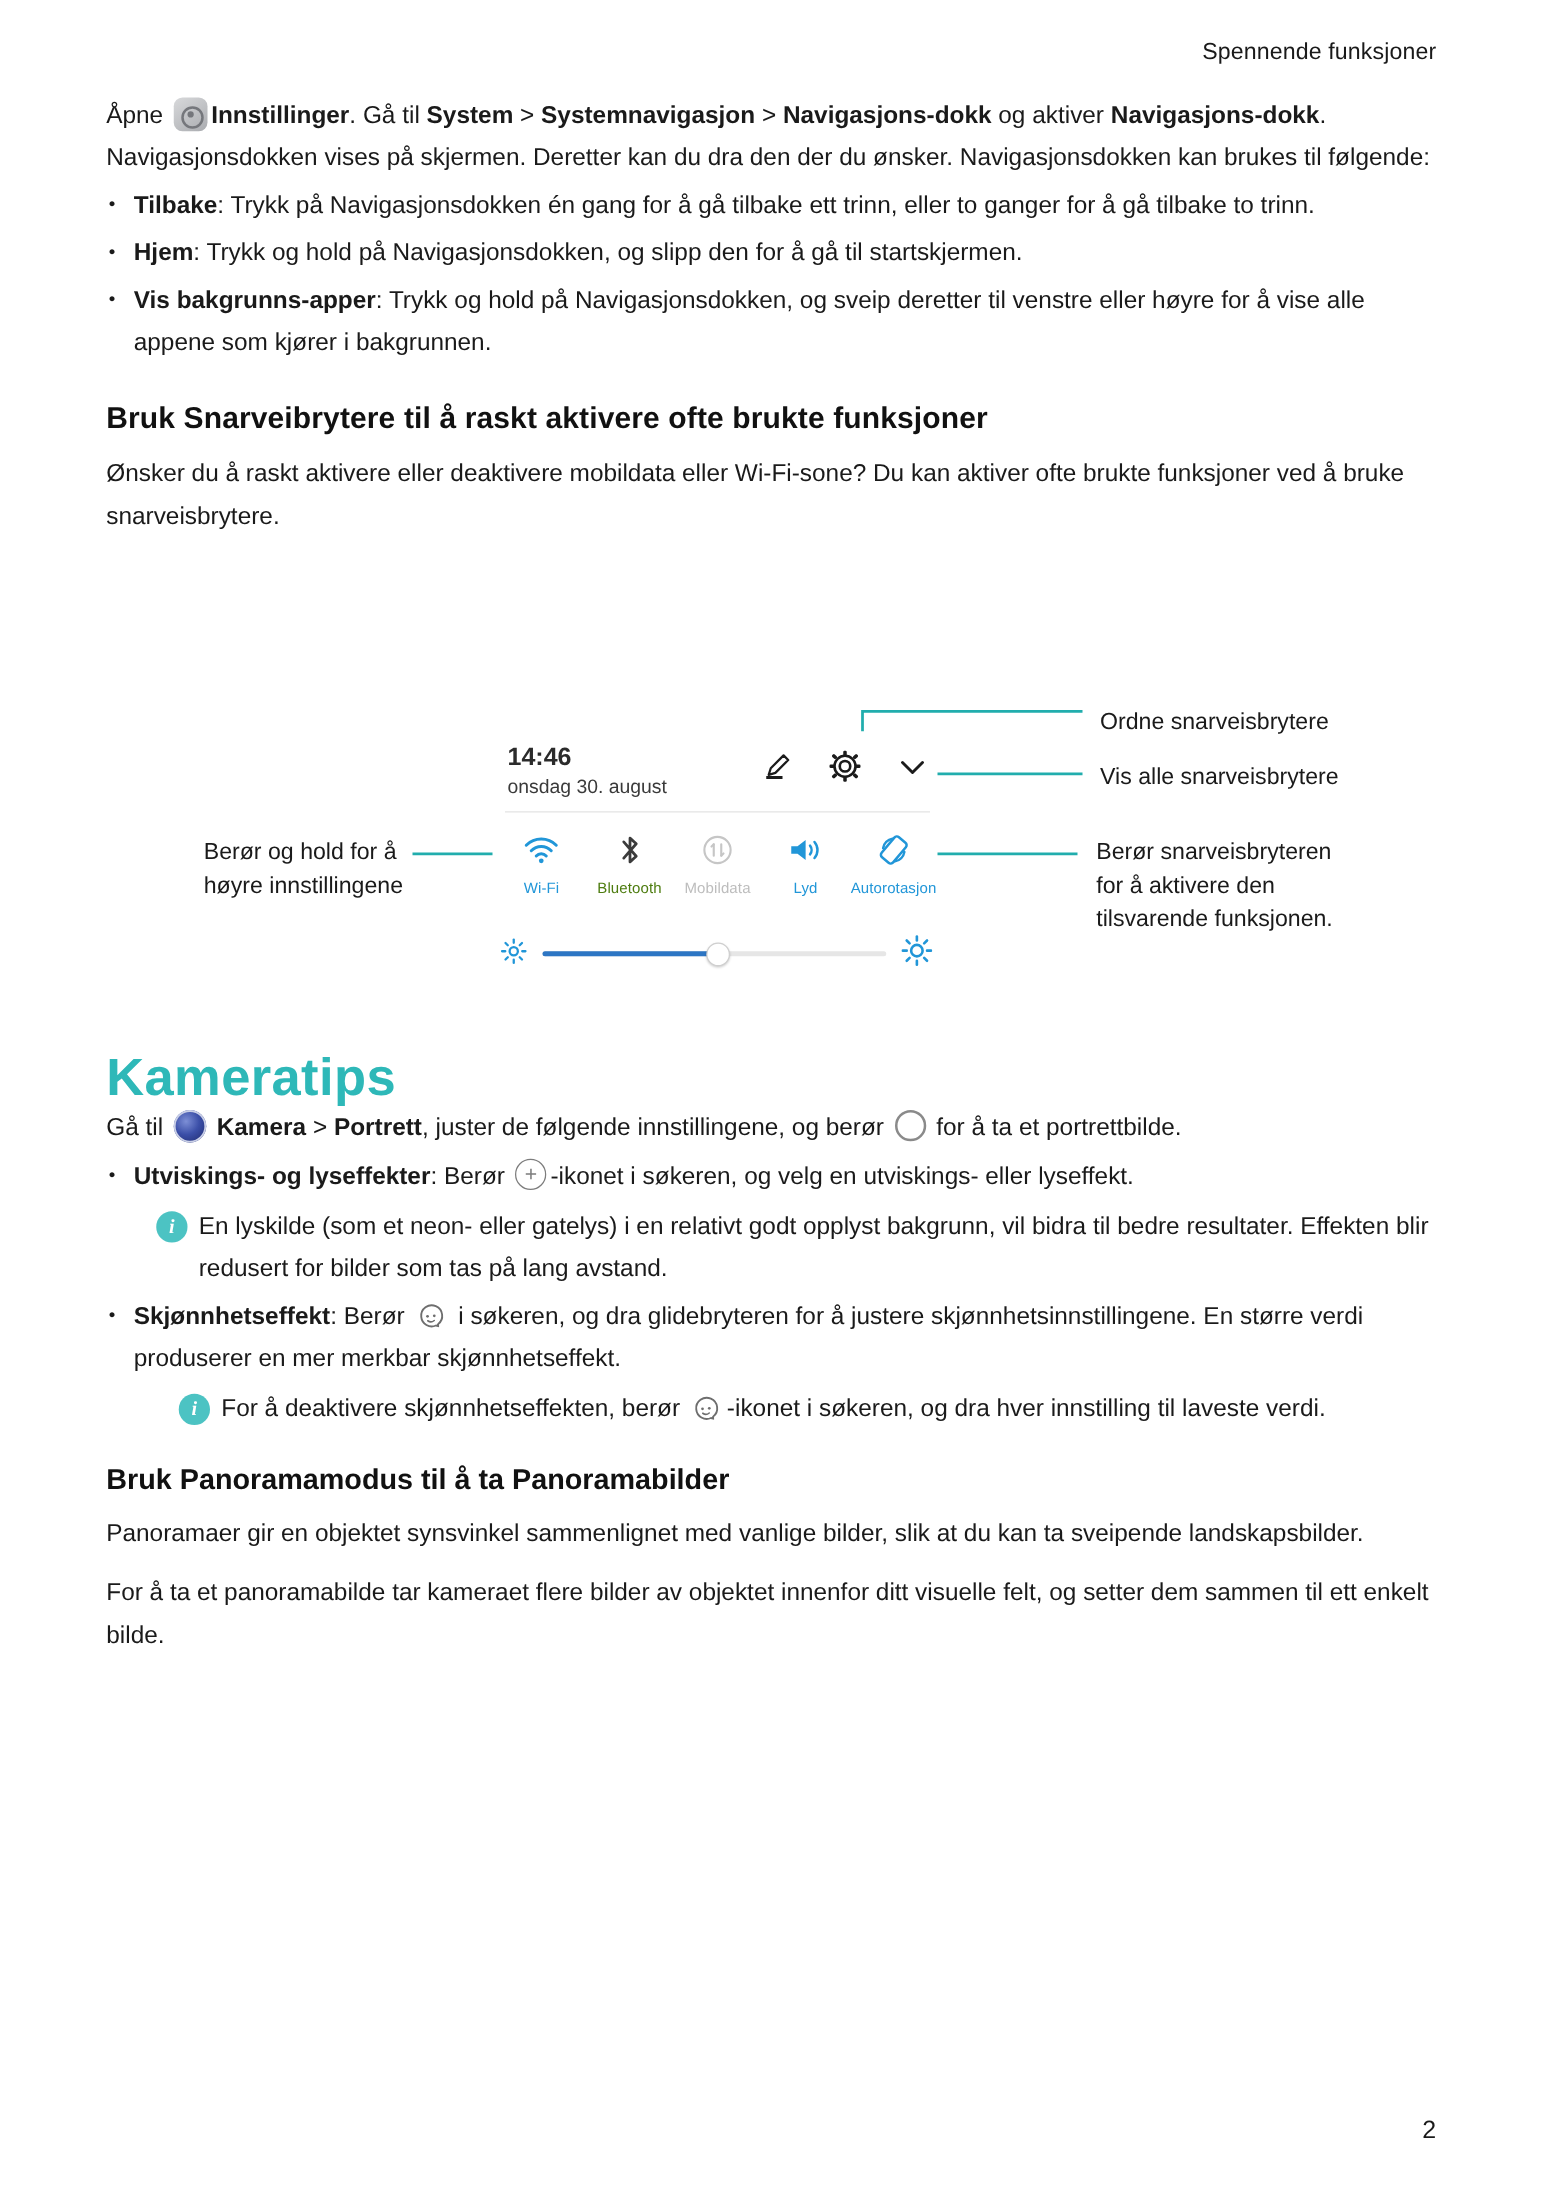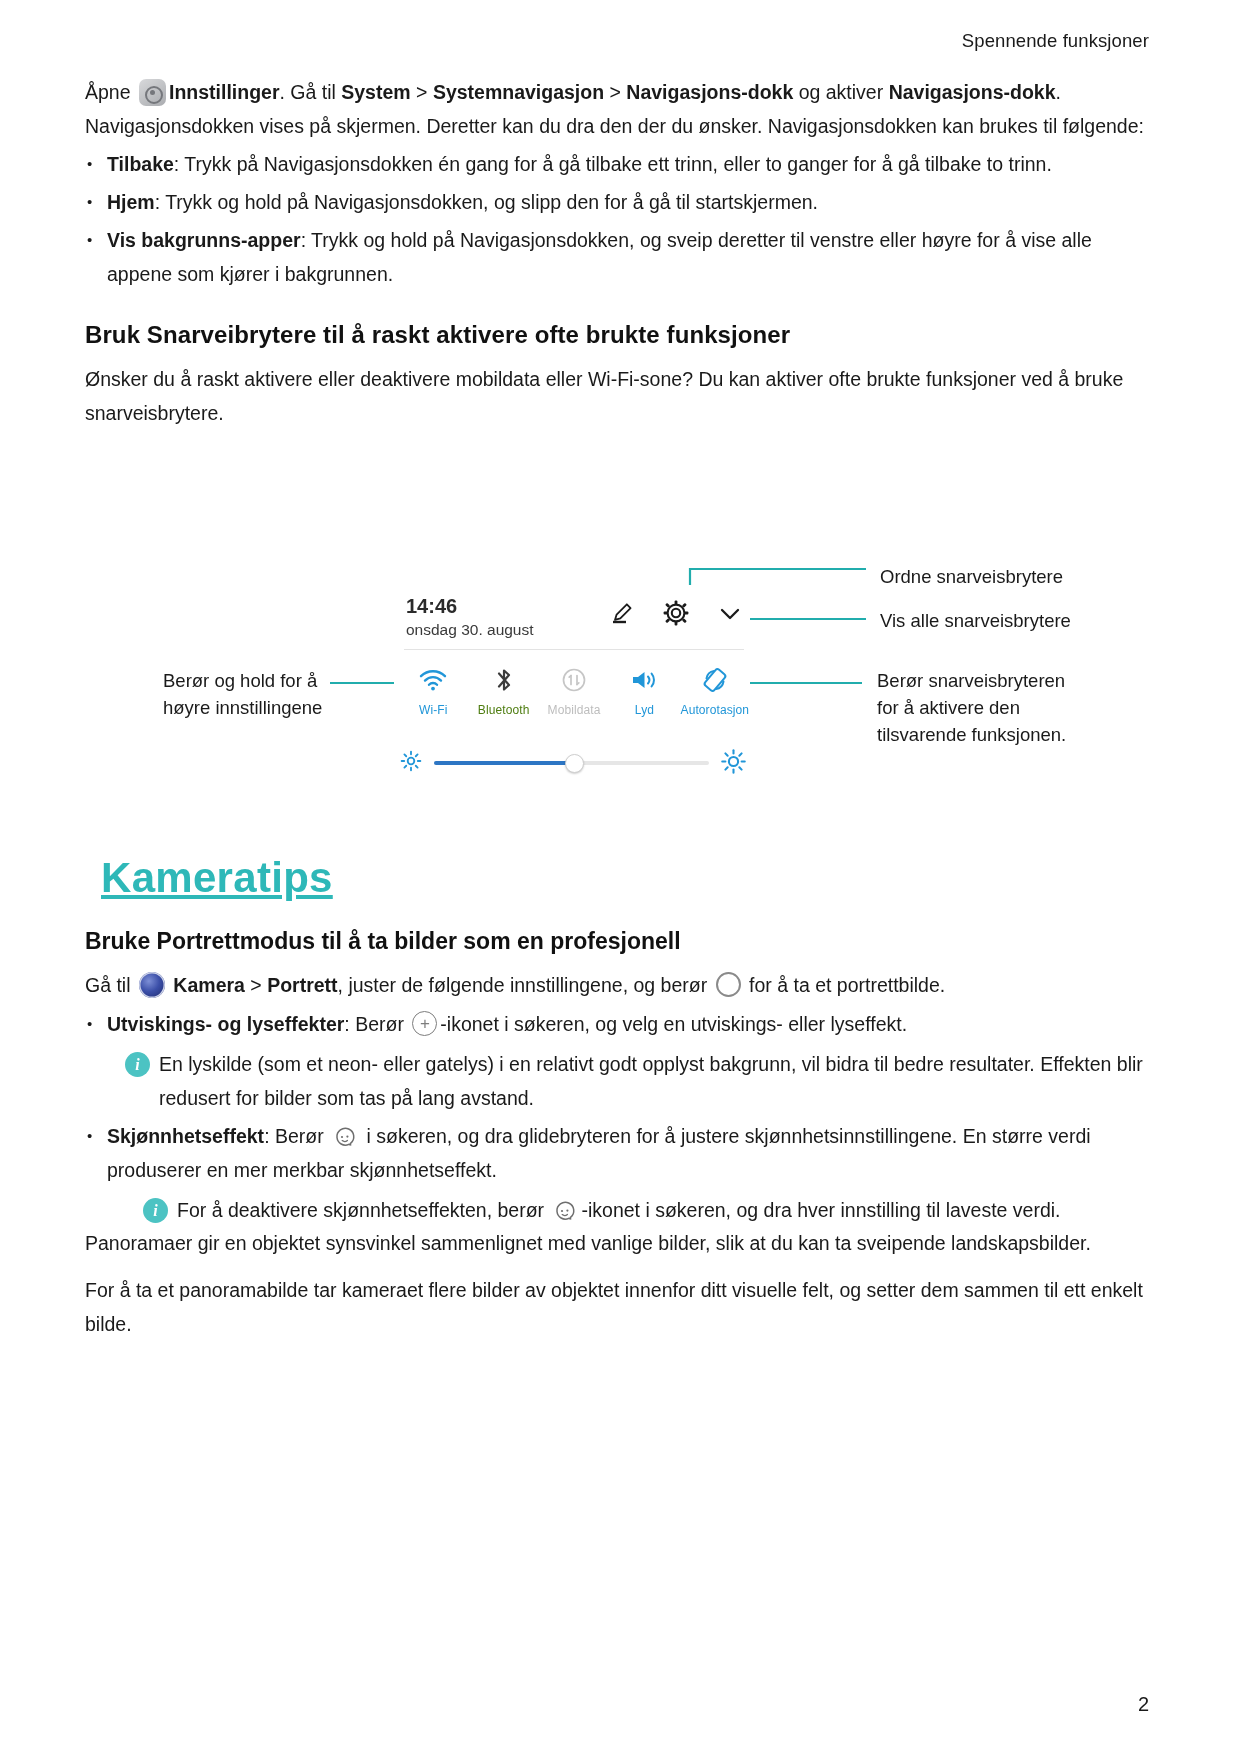--- a/index.html
+++ b/index.html
@@ -77,23 +77,22 @@
     font-size: 24px;
     font-weight: bold;
     margin: 30px 0 14px 0;
     color: #111;
     letter-spacing: .1px;
   }
   h1.chapter-head {
     font-size: 42px;
     font-weight: bold;
     color: #2eb8b8;
-    margin: 16px;
+    margin: 0;
     letter-spacing: .3px;
-    text-decoration: underline;
   }
   h3.sub-head {
     font-size: 23px;
     font-weight: bold;
     margin: 26px 0 14px 0;
     color: #111;
   }
 
   
   .inline-ico {
@@ -541,21 +540,20 @@
       <div>for å aktivere den</div>
       <div>tilsvarende funksjonen.</div>
     </div>
 
   </div>
 
   <div style="position:absolute;left:85px;top:838px;width:1062px;">
 
     <h1 class="chapter-head">Kameratips</h1>
 
-    <h3 class="sub-head">Bruke Portrettmodus til å ta bilder som en profesjonell</h3>
 
     <p class="body">
       <span>Gå til </span><span class="inline-ico camera-ico"></span> <b>Kamera</b><span> &gt; </span><b>Portrett</b><span>, juster de følgende innstillingene, og berør </span><span class="inline-ico shutter-ico"></span><span> for å ta et portrettbilde.</span>
     </p>
 
     <ul class="bullets">
 
       <li>
         <b>Utviskings- og lyseffekter</b><span>: Berør </span><span class="inline-ico aperture-ico"></span><span>-ikonet i søkeren, og velg en utviskings- eller lyseffekt.</span>
         <div class="note-row">
@@ -575,20 +573,21 @@
                 <path d="M5 14.5 A8.4 8.4 0 1 1 18.5 20.3 L18.5 21.8 L16.8 21.4 A8.4 8.4 0 0 1 5 14.5 Z" fill="none" stroke="#6e6e6e" stroke-width="1.5"></path>
                 <circle cx="10" cy="14" r="1.1" fill="#6e6e6e"></circle>
                 <circle cx="15.4" cy="13.6" r="1.1" fill="#6e6e6e"></circle>
                 <path d="M10.2 17.6 Q12.8 19.6 15.4 17.4" fill="none" stroke="#6e6e6e" stroke-width="1.3" stroke-linecap="round"></path>
               </svg></span><span>-ikonet i søkeren, og dra hver innstilling til laveste verdi.</span>
         </div>
       </li>
 
     </ul>
 
+    <h3 class="sub-head">Bruk Panoramamodus til å ta Panoramabilder</h3>
 
     <p class="body">Panoramaer gir en objektet synsvinkel sammenlignet med vanlige bilder, slik at du kan ta sveipende landskapsbilder.</p>
     <p class="body" style="margin-top:14px;">For å ta et panoramabilde tar kameraet flere bilder av objektet innenfor ditt visuelle felt, og setter dem sammen til ett enkelt bilde.</p>
 
   </div>
 
   <div class="page-num">2</div>
 
 </div>
 

